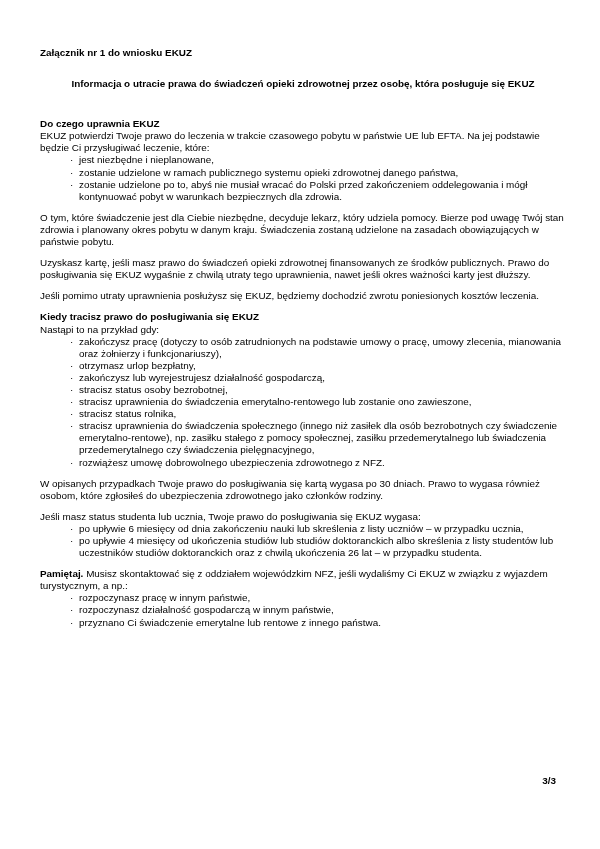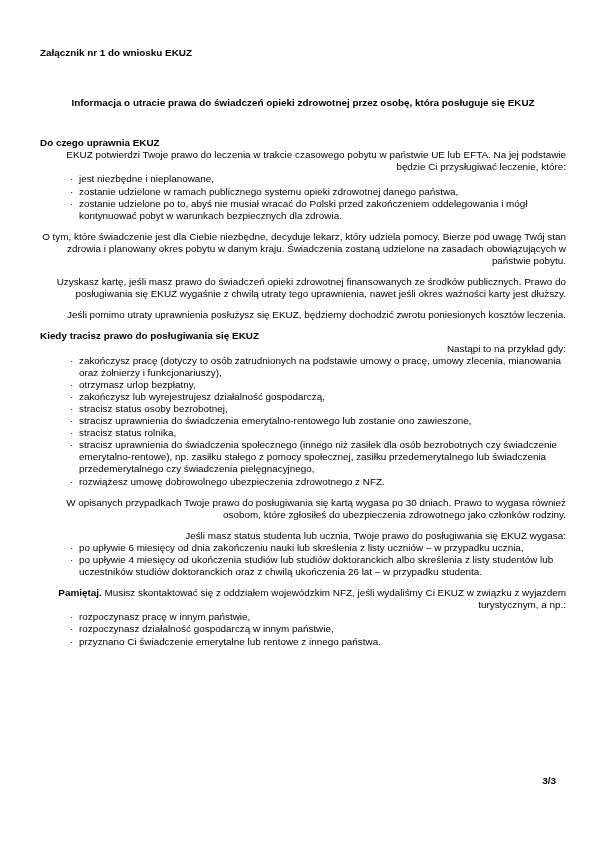--- a/index.html
+++ b/index.html
@@ -5,24 +5,24 @@
   html, body { margin: 0; padding: 0; }
   body {
     width: 600px; height: 849px;
     background: #ffffff; color: #000000;
     font-family: "Liberation Sans", "DejaVu Sans", sans-serif;
     font-size: 9.9px; line-height: 12.1px;
     position: relative; overflow: hidden;
   }
   .page { padding: 47px 0 0 40px; width: 526px; }
   .attachment { font-weight: bold; }
-  .title { font-weight: bold; text-align: center; margin-top: 38px; }
+  .title { font-weight: bold; text-align: center; margin-top: 19px; }
   h2 { font-size: inherit; line-height: inherit; font-weight: bold; margin: 9px 0 0 0; }
   h2.first { margin-top: 28px; }
-  p { margin: 9px 0 0 0; text-align: right; }
+  p { margin: 9px 0 0 0; }
   h2 + p { margin-top: 0; }
   ul { list-style: none; margin: 0; padding: 0; }
   li { display: flex; padding-left: 30px; }
   .mk { width: 9px; flex: none; }
   .li-text { flex: 1; }
   .b { font-weight: bold; }
   .footer { position: absolute; top: 775px; right: 44px; font-weight: bold; }
 </style>
 </head>
 <body>

